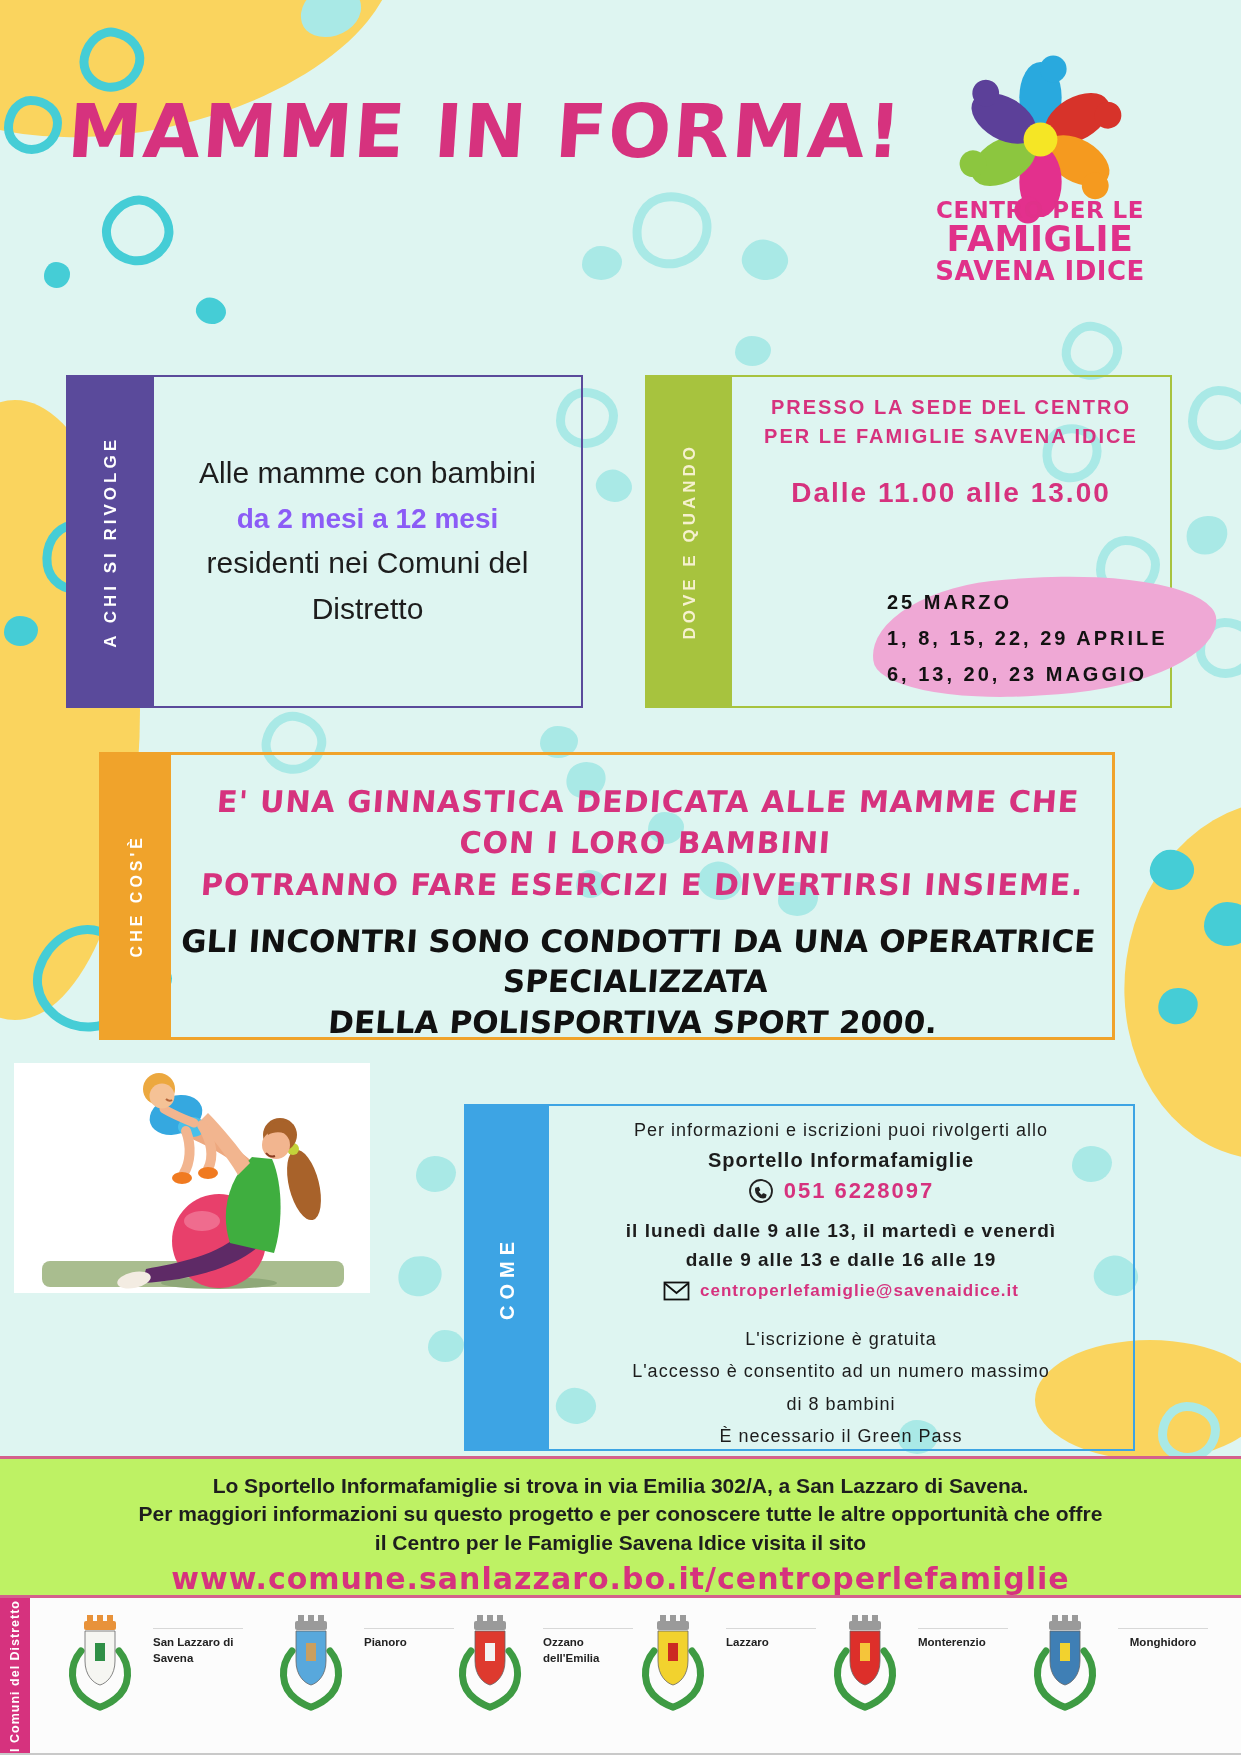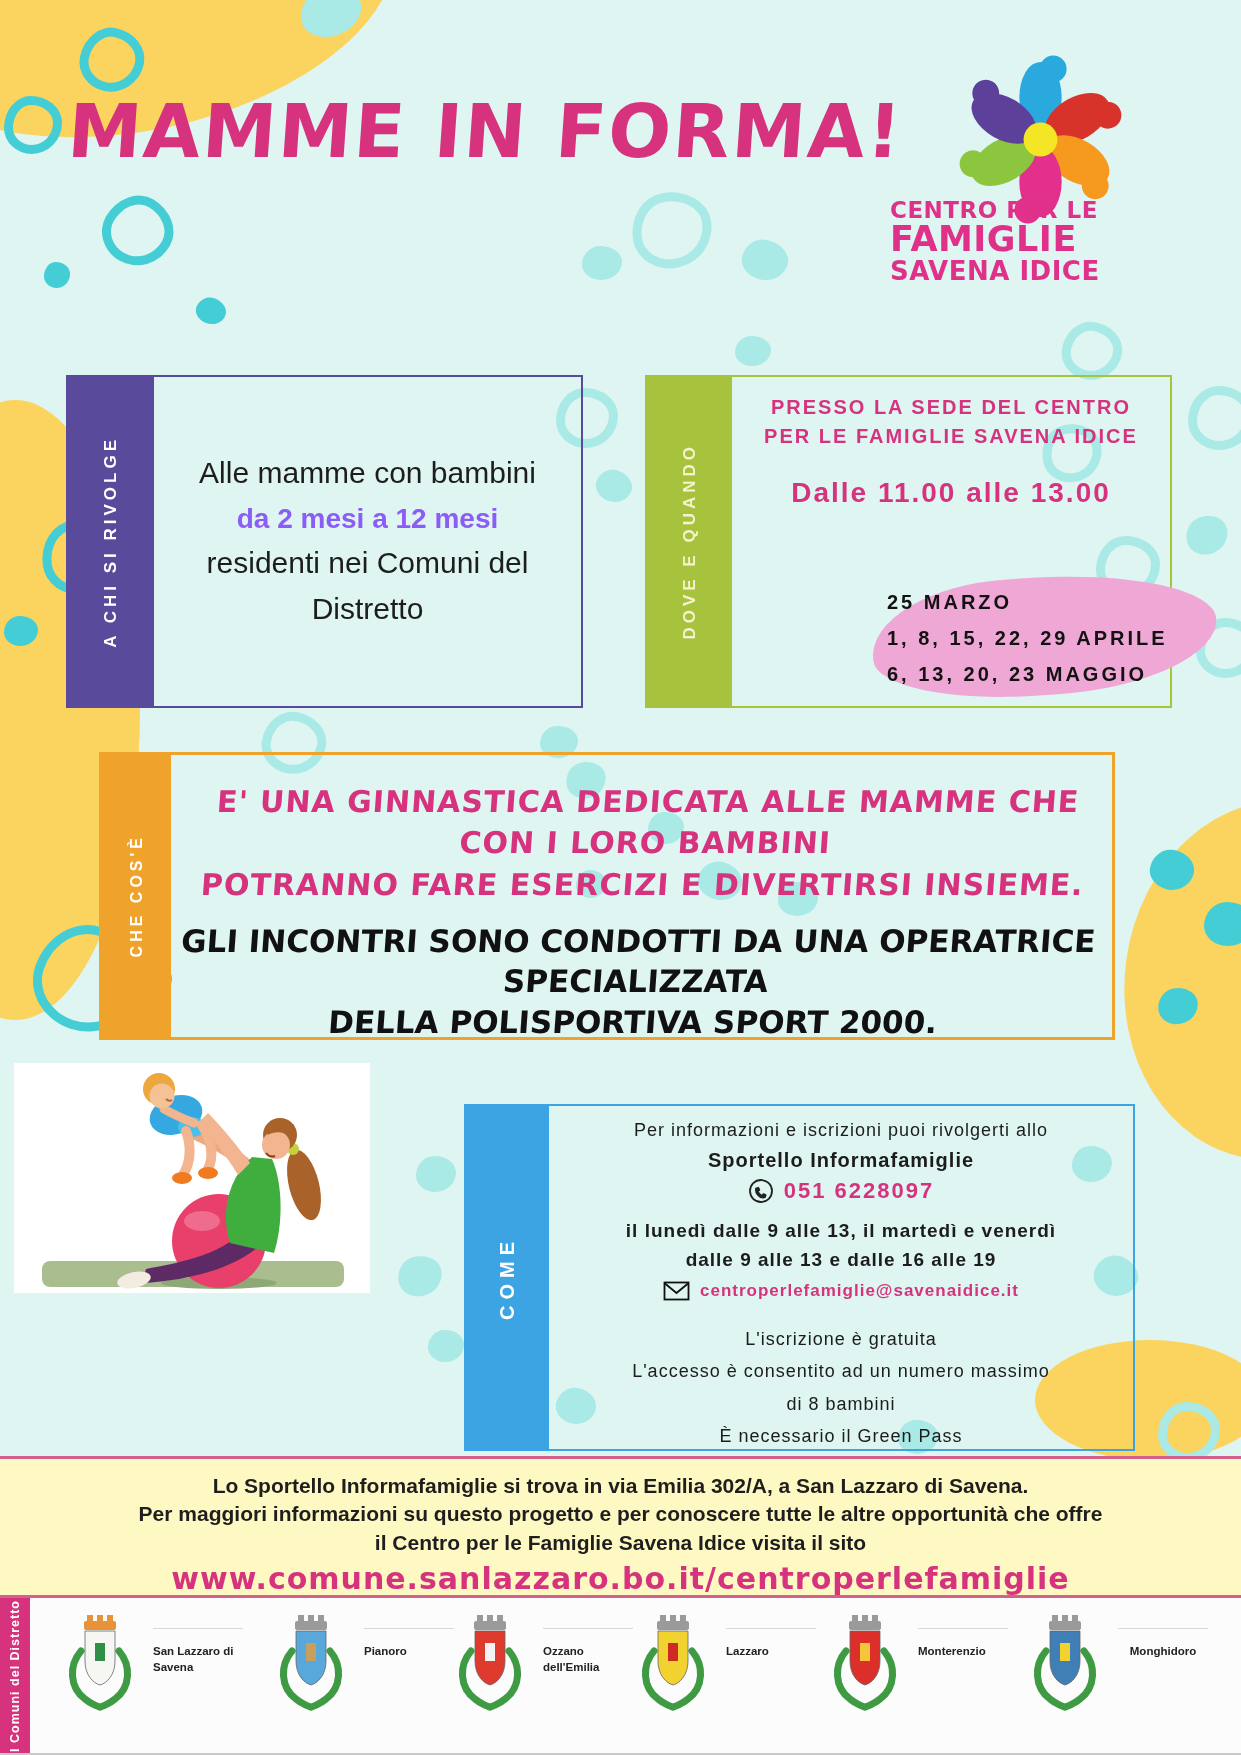--- a/index.html
+++ b/index.html
@@ -10,21 +10,21 @@
   .blob{position:absolute;background:#fad45e;border-radius:50%;}
   .dd{position:absolute;border-radius:46% 54% 52% 48% / 55% 46% 54% 45%;}
   .ring-d{border:9px solid #45cdd6;}
   .ring-l{border:9px solid #a9e9e6;}
   .spot-d{background:#45cdd6;}
   .spot-l{background:#a9e9e6;}
 
   
   .title{position:absolute;left:68px;top:88px;width:850px;font-family:"DejaVu Sans",sans-serif;
          font-weight:bold;font-size:74px;letter-spacing:2px;color:#d6327e;transform:skewX(-4deg);}
-  .logo{position:absolute;left:890px;top:52px;width:300px;}
+  .logo{position:absolute;left:890px;top:52px;width:300px;text-align:center;}
   .logo-text{margin-top:-28px;color:#e0318a;font-family:"DejaVu Sans",sans-serif;font-weight:bold;line-height:1.02;}
   .logo-l1{font-size:23px;letter-spacing:0.5px;}
   .logo-l2{font-size:35px;letter-spacing:0.5px;}
   .logo-l3{font-size:26px;letter-spacing:0.5px;}
 
   
   .box{position:absolute;box-sizing:border-box;}
   .bar{position:absolute;left:0;top:0;bottom:0;display:flex;align-items:center;justify-content:center;}
   .vlabel{writing-mode:vertical-rl;transform:rotate(180deg);font-weight:bold;letter-spacing:4px;white-space:nowrap;}
 
@@ -65,35 +65,35 @@
   .how-row{margin-top:6px;display:flex;align-items:center;justify-content:center;gap:10px;}
   .pinktext{color:#d6327e;font-weight:bold;font-size:22px;letter-spacing:2px;}
   .how-hours{margin-top:12px;font-weight:bold;font-size:19px;letter-spacing:1px;line-height:1.55;}
   .how-email .pinktext{font-size:17px;letter-spacing:1px;}
   .how-notes{margin-top:22px;font-size:18px;letter-spacing:1px;line-height:1.8;}
 
   
   .mom{position:absolute;left:14px;top:1063px;width:356px;height:230px;background:#ffffff;}
 
   
-  .yellow-band{position:absolute;left:0;top:1456px;width:1241px;height:142px;background:#fef9c3;
+  .yellow-band{position:absolute;left:0;top:1456px;width:1241px;height:142px;background:#bef264;
                border-top:3px solid #d4608c;border-bottom:3px solid #d4608c;box-sizing:border-box;text-align:center;}
   .fline{font-weight:bold;color:#1e1e1e;font-size:21px;line-height:1.35;}
   .fline1{margin-top:13px;}
   .furl{margin-top:4px;color:#d6327e;font-weight:bold;font-size:30px;letter-spacing:1px;font-family:"DejaVu Sans",sans-serif;}
 
   
   .strip{position:absolute;left:0;top:1598px;width:1241px;height:157px;background:#fcfcfc;
          border-bottom:2px solid #c9c9c9;box-sizing:border-box;}
   .strip-bar{position:absolute;left:0;top:0;bottom:0;width:30px;background:#d6327e;
              display:flex;align-items:center;justify-content:center;}
   .strip-bar .vlabel{color:#fff;font-size:12.5px;letter-spacing:1px;}
   .commune{position:absolute;top:14px;display:flex;}
   .commune-label{margin-left:10px;margin-top:16px;width:90px;border-top:1px solid #d8d8d8;
-                 padding-top:14px;font-weight:bold;font-size:11.5px;color:#222;line-height:1.4;}
+                 padding-top:5px;font-weight:bold;font-size:11.5px;color:#222;line-height:1.4;}
 </style>
 </head>
 <body>
 
 <div class="poster">
 
   <div class="blob" style="left:-120px;top:-150px;width:520px;height:280px;transform:rotate(-12deg);"></div>
   <div class="blob" style="left:-110px;top:400px;width:250px;height:620px;"></div>
   <div class="blob" style="left:1125px;top:800px;width:300px;height:360px;transform:rotate(8deg);"></div>
   <div class="blob" style="left:1035px;top:1340px;width:230px;height:120px;"></div>

